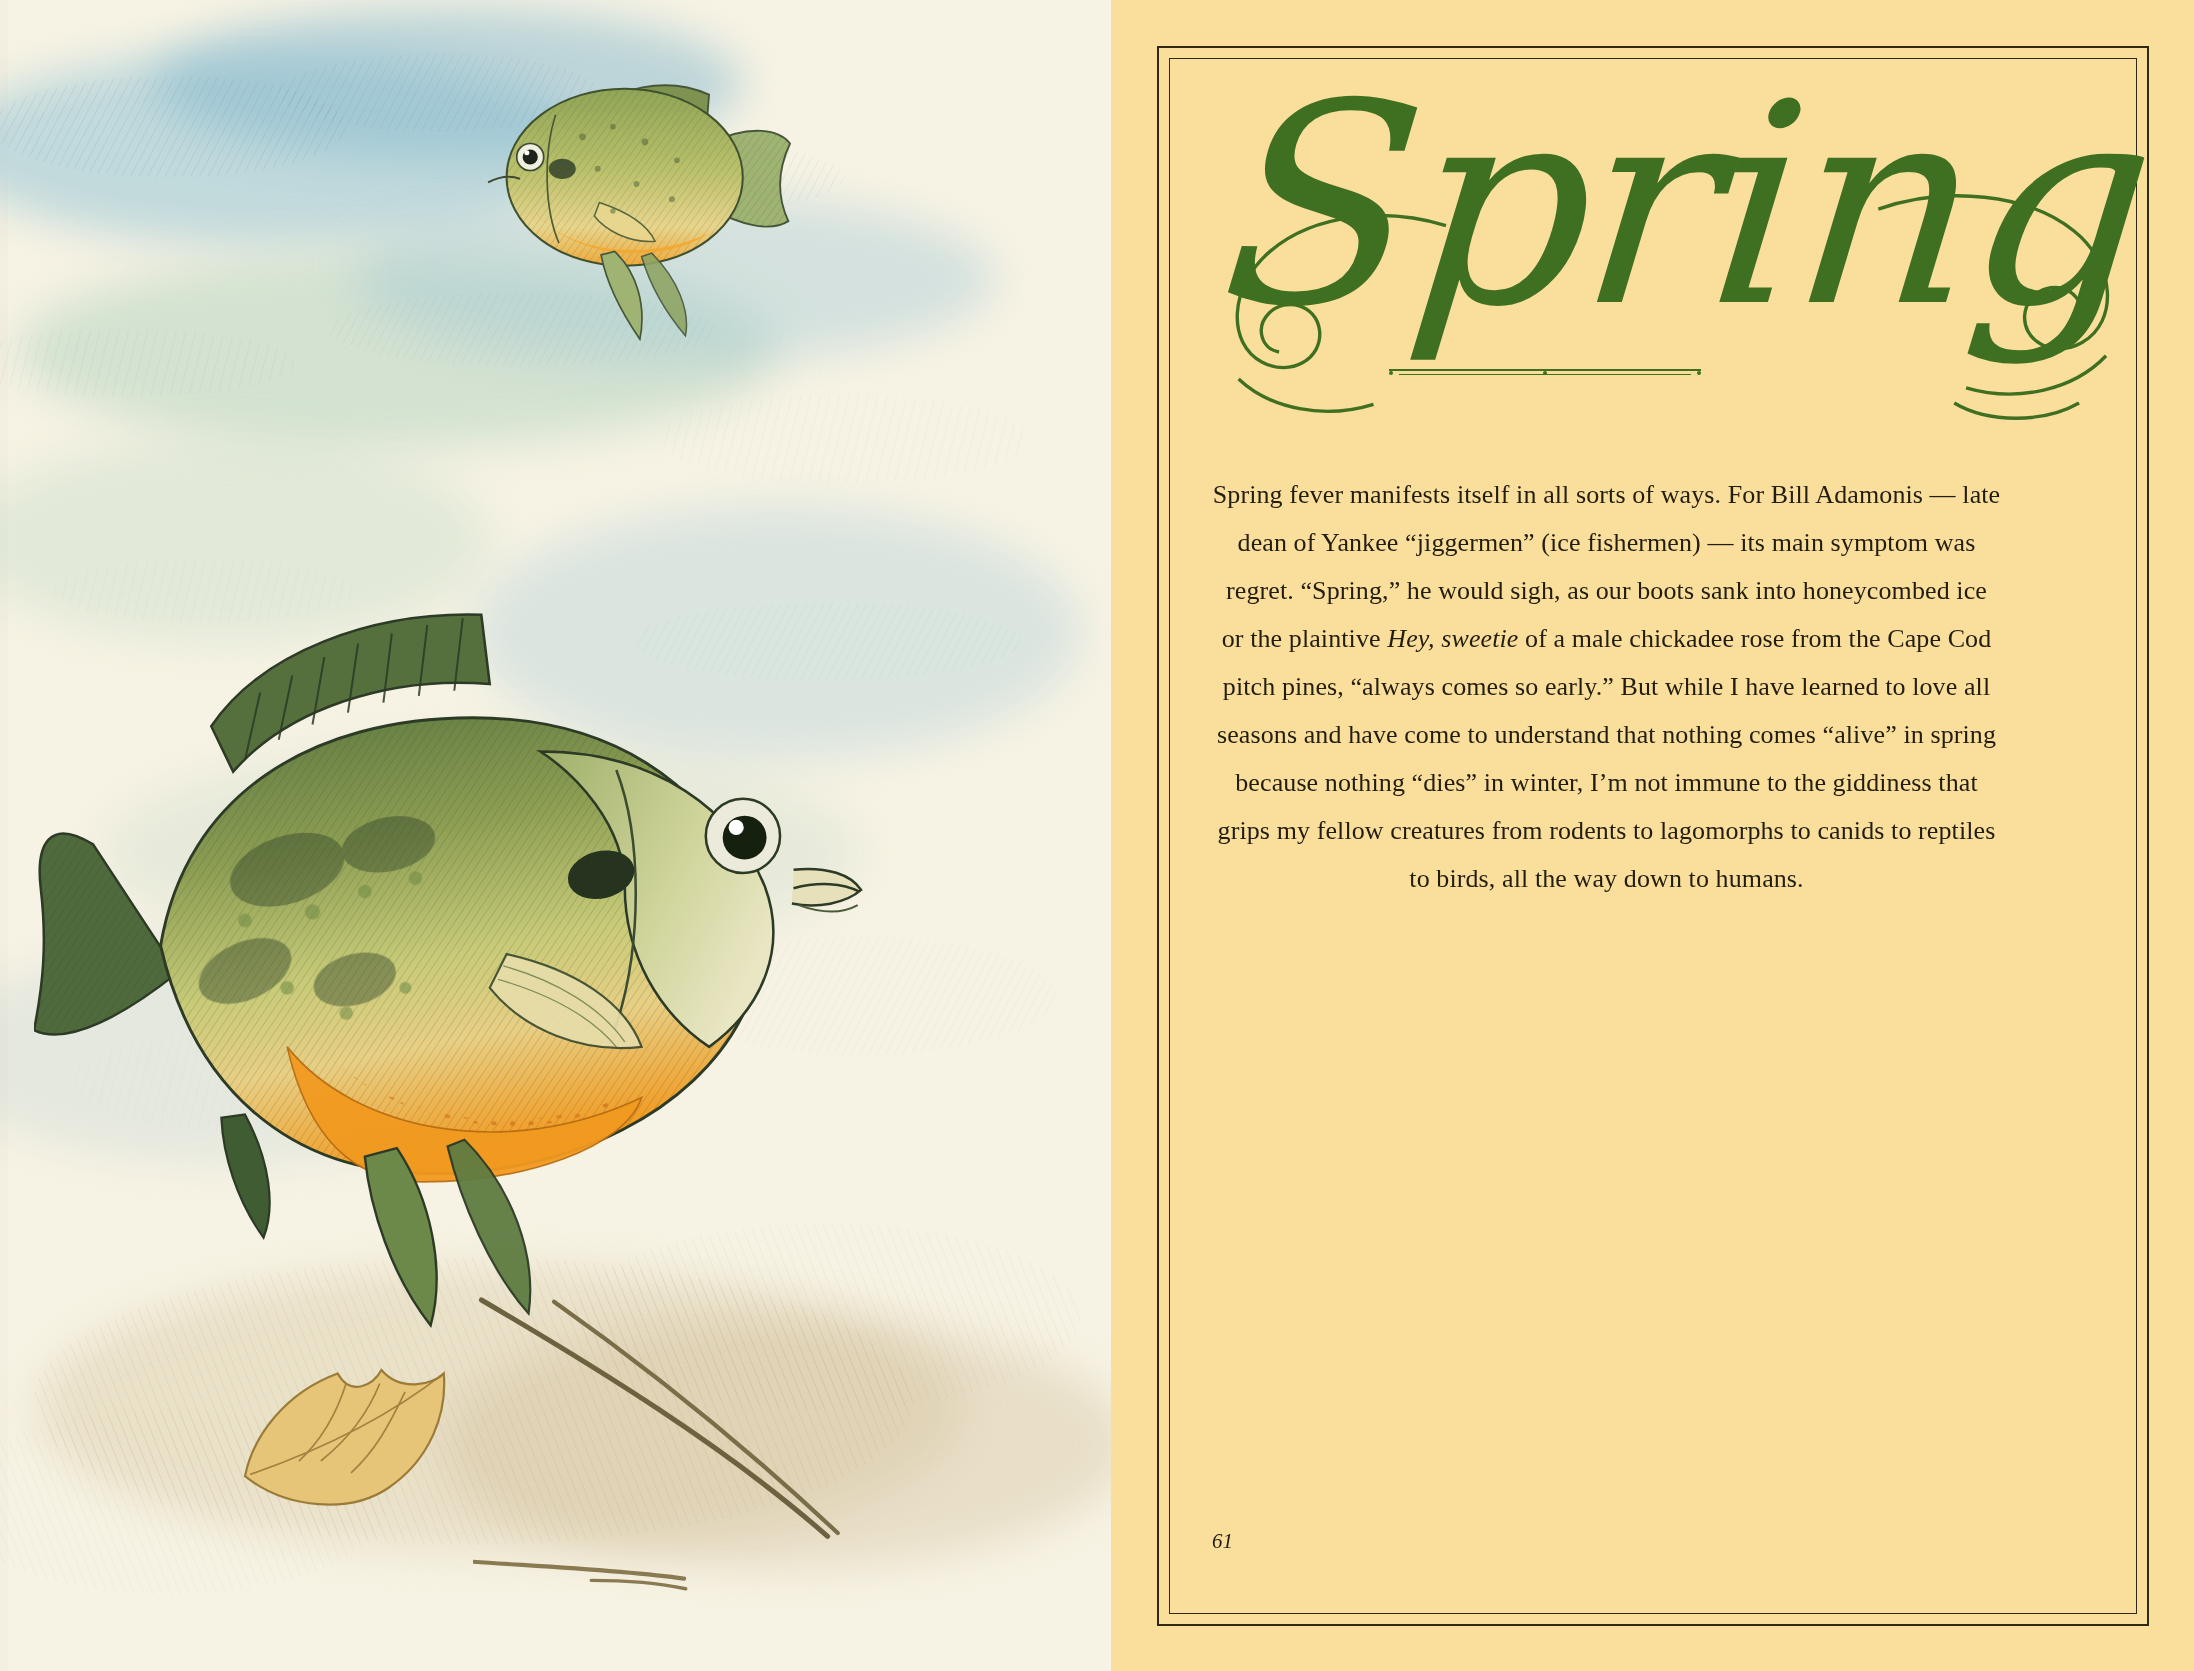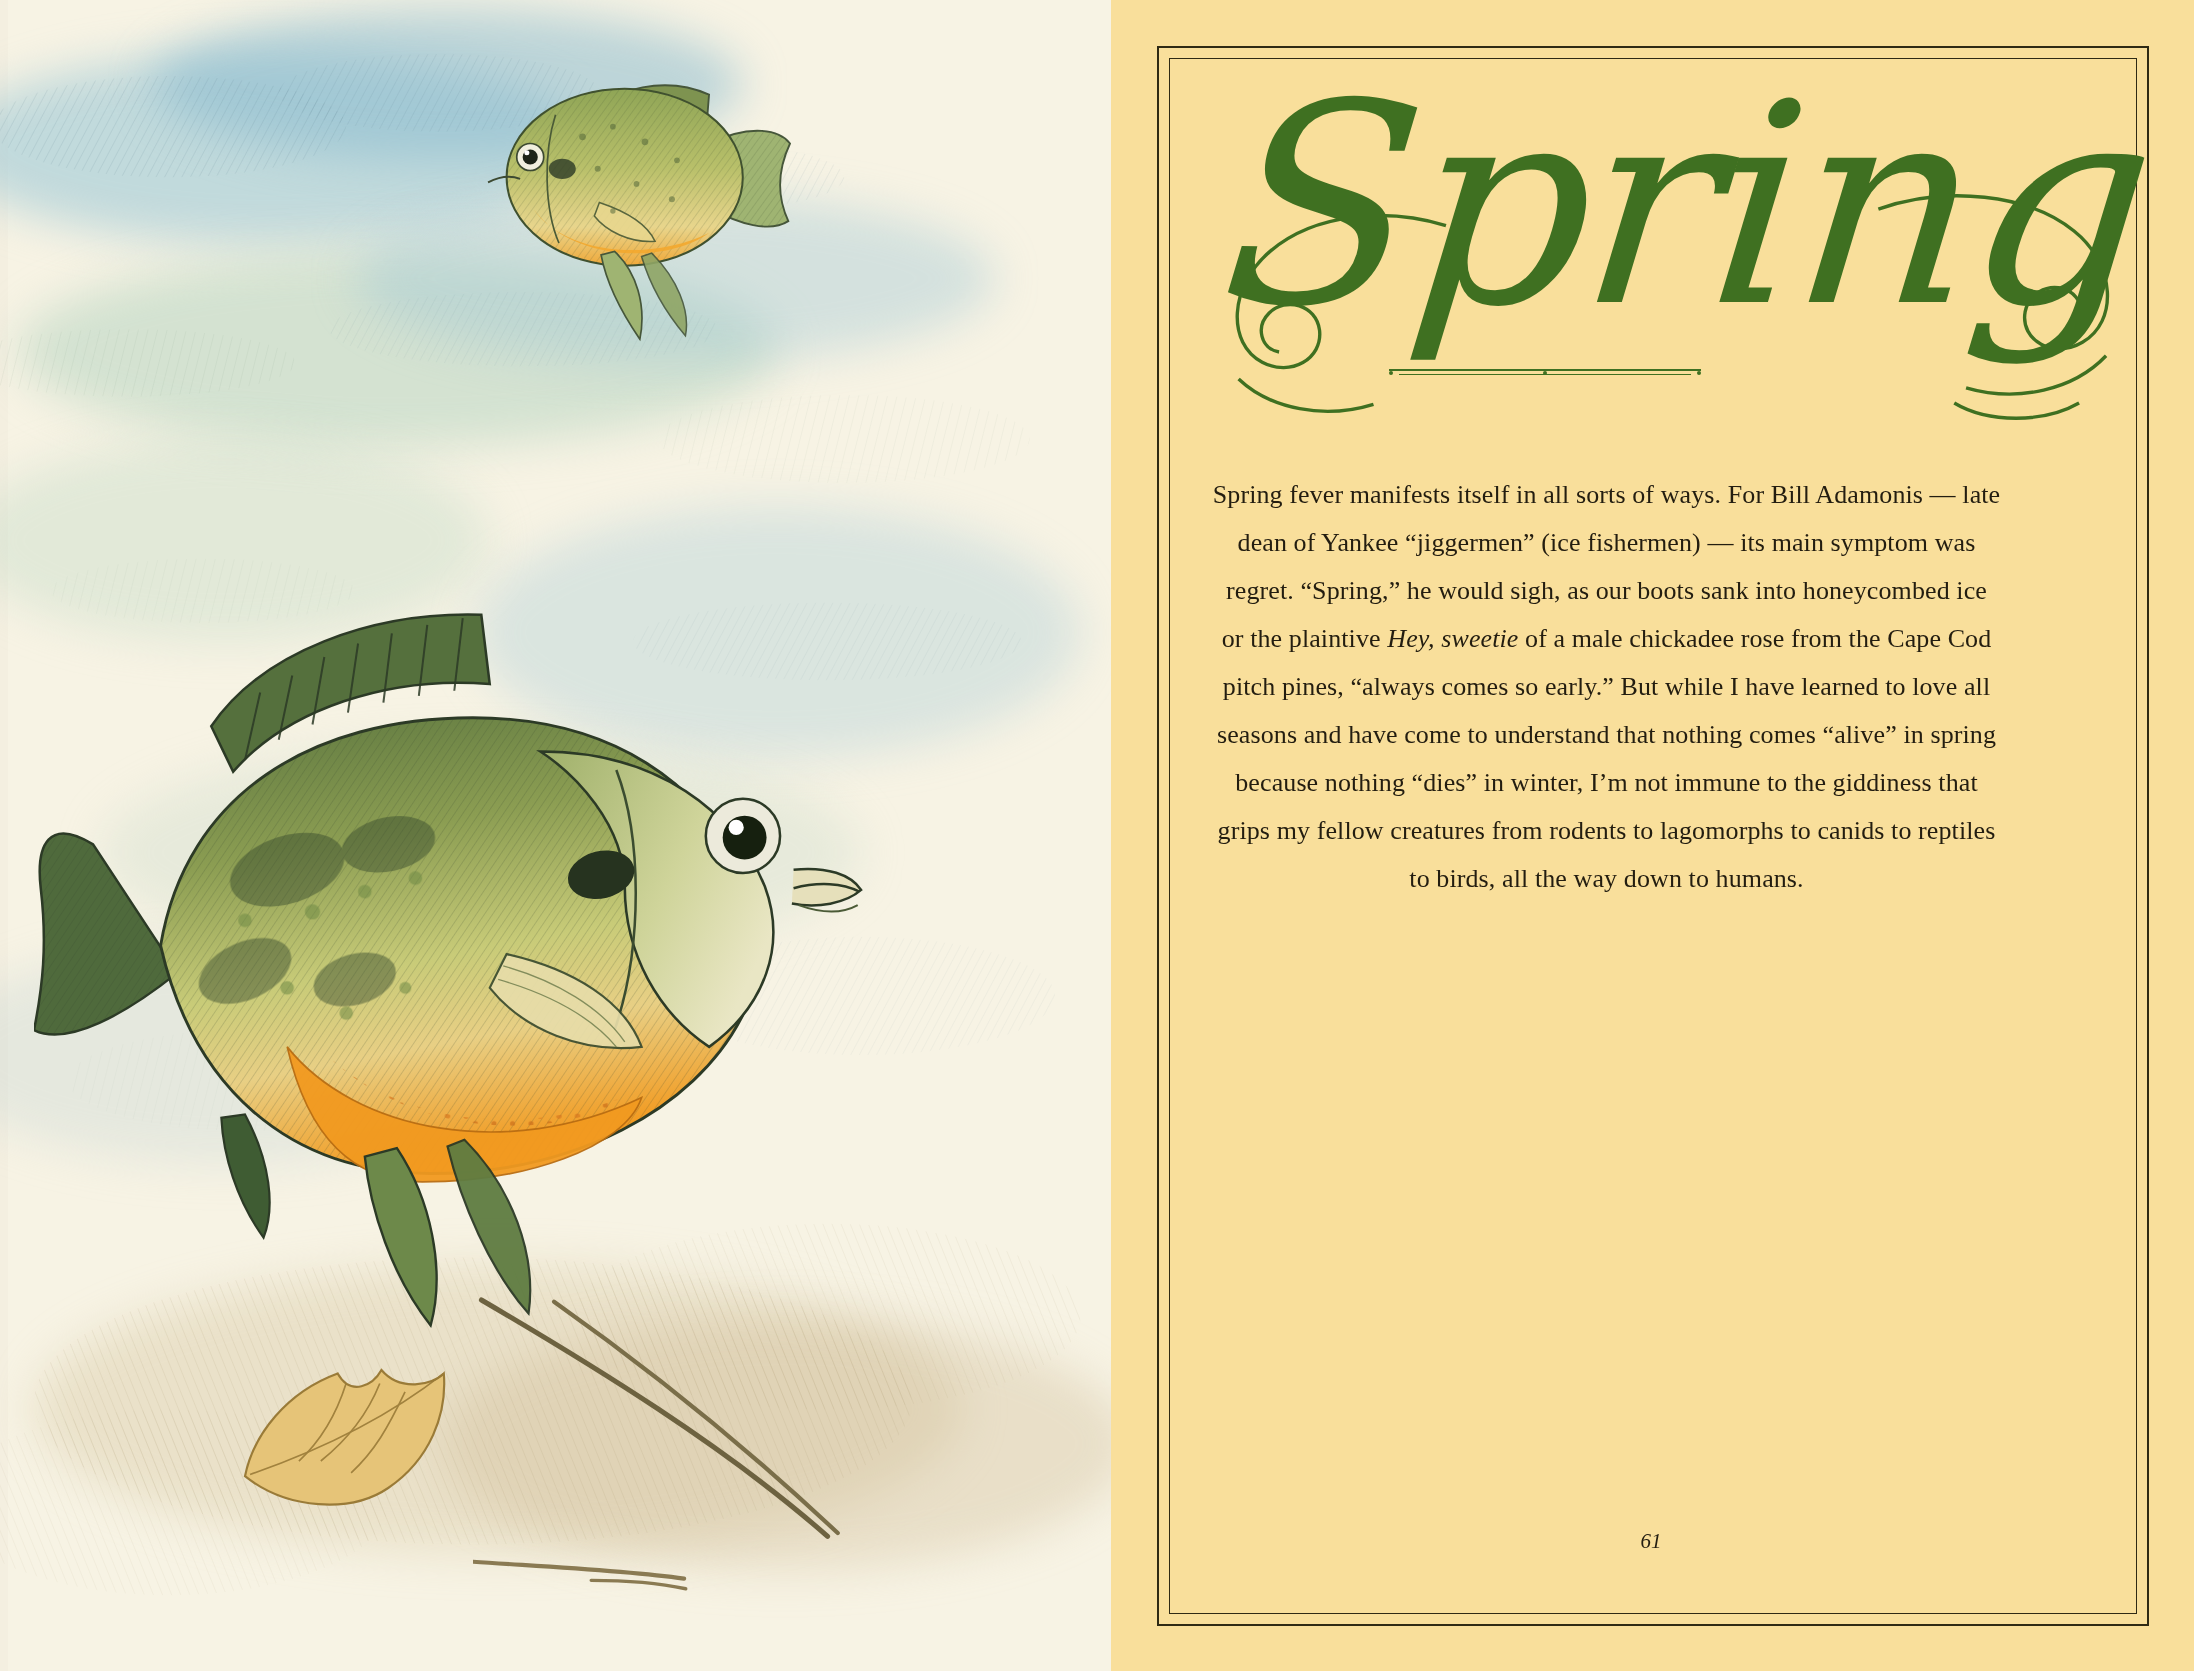--- a/index.html
+++ b/index.html
@@ -136,21 +136,21 @@
     width: 789px;
     letter-spacing: 0.1px;
   }
   .body-copy em { font-style: italic; }
 
   .folio {
     position: absolute;
     left: 0;
     right: 0;
     bottom: 15px;
-    text-align: center;
+    text-align: left;
     font-family: "Liberation Serif", serif;
     font-style: italic;
     font-size: 21px;
     color: #231d10;
   }
 
   
   .gutter-edge {
     position: absolute;
     left: 0; top: 0; bottom: 0;

